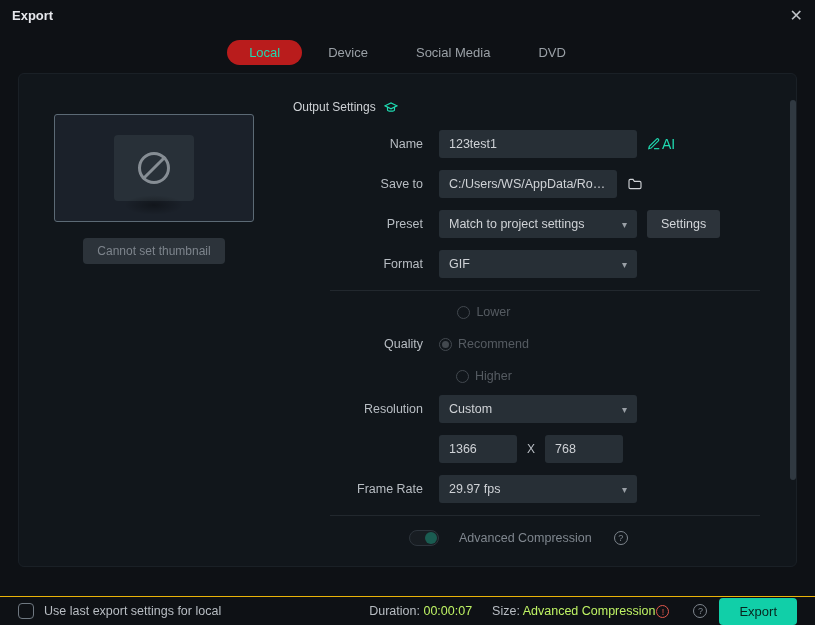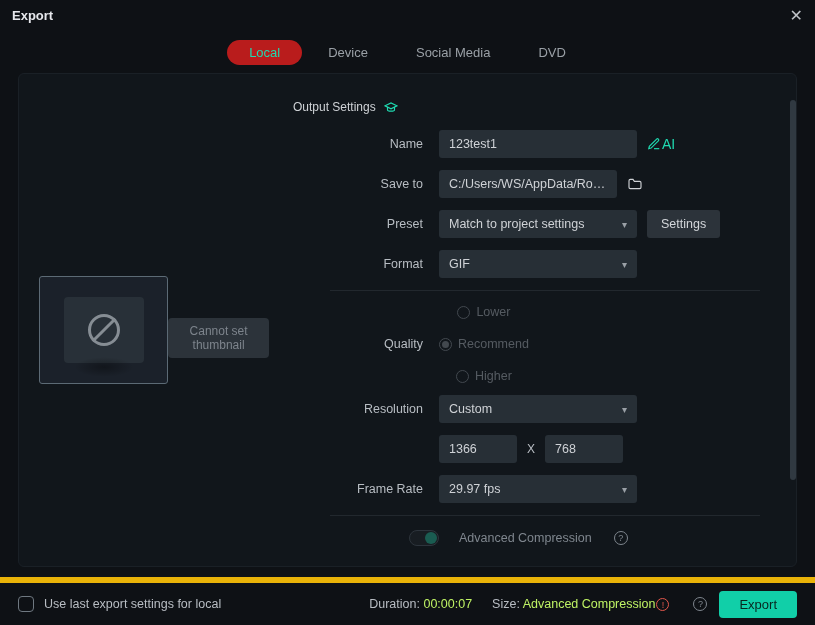--- a/index.html
+++ b/index.html
@@ -8,21 +8,21 @@
 .titlebar { height: 30px; display: flex; align-items: center; padding: 0 12px; justify-content: space-between; }
 .titlebar .title { font-size: 13px; font-weight: 600; color: #e5e7eb; }
 .titlebar .close { font-size: 16px; color: #bfc3c8; cursor: pointer; }
 
 .tabs { display: flex; justify-content: center; gap: 4px; padding: 10px 0 8px; }
 .tab { font-size: 13px; color: #9aa0a6; padding: 5px 22px; border-radius: 14px; cursor: pointer; }
 .tab.active { background: #b91c1c; color: #1fd9b0; }
 
 .body-card { margin: 0 18px; background: #11161b; border-radius: 6px; height: 494px; display: flex; position: relative; padding: 20px 0 20px 20px; border: 1px solid #1a2026; }
 
-.left-col { width: 230px; padding-top: 20px; display: flex; flex-direction: row; align-items: center; }
+.left-col { width: 230px; padding-top: 20px; display: flex; flex-direction: column; align-items: center; }
 .thumb { width: 200px; height: 108px; border: 1px solid #5c6a75; border-radius: 3px; background: #1b212a; display: flex; align-items: center; justify-content: center; position: relative; overflow: hidden; }
 .thumb-inner { width: 80px; height: 66px; background: #283038; border-radius: 4px; display:flex; align-items:center; justify-content:center; position:relative; }
 .thumb-inner::after { content:""; position:absolute; bottom:-14px; width:60px; height:20px; border-radius:50%; background: radial-gradient(rgba(0,0,0,0.35), transparent 70%); }
 .nosign { width: 32px; height: 32px; border:3px solid #868d94; border-radius:50%; position:relative; }
 .nosign::after { content:""; position:absolute; width:3px; height:32px; background:#868d94; left:50%; top:-3px; transform: translateX(-50%) rotate(45deg); }
 .thumb-btn { margin-top: 16px; background:#2c333a; color:#7d848c; font-size:12px; padding:6px 14px; border-radius:4px; border:none; cursor:default; }
 
 .right-col { flex:1; padding: 6px 16px 0 24px; overflow:hidden; position:relative; }
 .scrollbar { position:absolute; right:0; top:6px; width:6px; height:380px; background:#303941; border-radius:3px; }
 .section-head { display:flex; align-items:flex-start; gap:8px; font-size:12px; color:#cfd2d6; margin-bottom: 16px; }
@@ -51,21 +51,21 @@
 
 .dim-inputs { display:flex; align-items:center; gap:10px; }
 .dim-inputs .input { width:78px; text-align:left; }
 .dim-x { font-size:12px; color:#b8bdc3; }
 
 .toggle { width:30px; height:16px; border-radius:10px; background:#1b2026; border:1px solid #3a424a; position:relative; cursor:pointer; opacity:0.7; }
 .toggle .knob { position:absolute; right:1px; top:1px; width:12px; height:12px; border-radius:50%; background:#1f7a68; }
 .adv-label { font-size:12.5px; color:#7f868e; margin-left:10px; }
 .help-icon { width:14px; height:14px; border:1.3px solid #7f868e; border-radius:50%; display:inline-flex; align-items:center; justify-content:center; font-size:9px; color:#7f868e; margin-left:12px; }
 
-.footer { position:absolute; left:0; right:0; bottom:0; height:48px; border-top:6px solid #eab308; display:flex; align-items:center; padding:0 18px; font-size:12.5px; color:#b8bdc3; }
+.footer { position:absolute; left:0; right:0; bottom:0; height:29px; border-top:1px solid #eab308; display:flex; align-items:center; padding:0 18px; font-size:12.5px; color:#b8bdc3; }
 .chk { width:16px; height:16px; border:1.5px solid #6f7881; border-radius:4px; margin-right:10px; cursor:pointer; }
 .spacer { flex:1; }
 .meta { margin-right:20px; }
 .meta .val { color:#bef264; }
 .warn-icon { width:13px; height:13px; border:1.4px solid #e2574c; border-radius:50%; display:inline-flex; align-items:center; justify-content:center; font-size:9px; color:#e2574c; margin-left:1px; vertical-align:middle; }
 .export-btn { background:#11cfa8; color:#08261f; font-size:13px; font-weight:500; border:none; border-radius:4px; height:27px; padding:0 20px; cursor:pointer; margin-left:12px; }
 </style>
 </head>
 <body>
 

